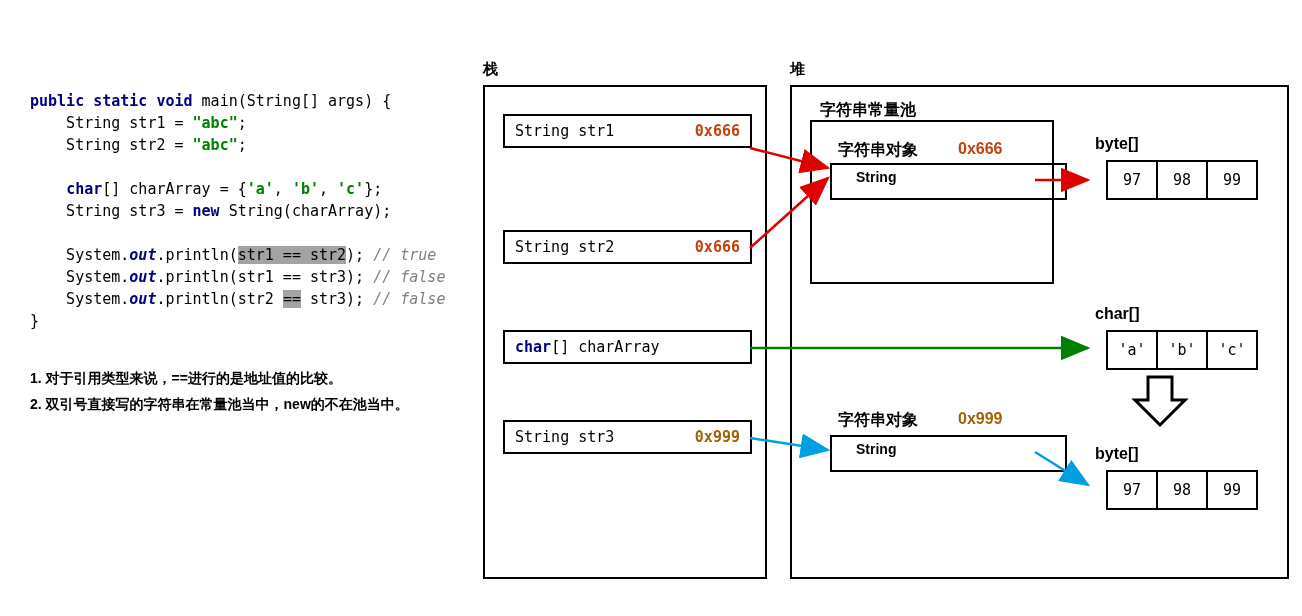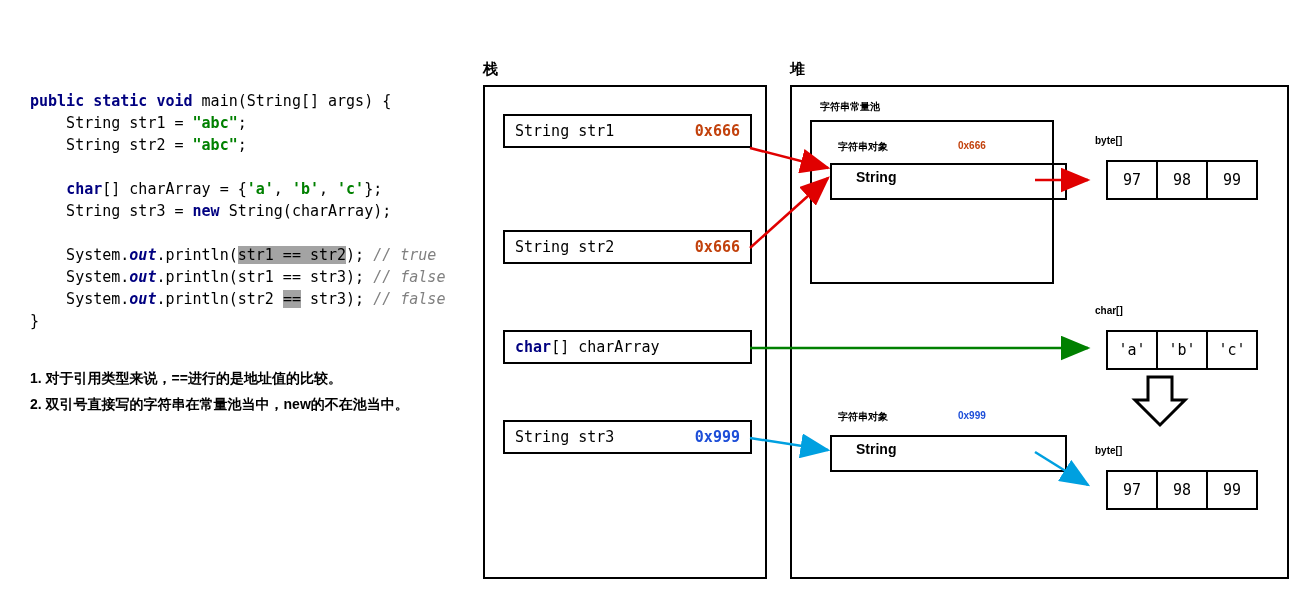--- a/index.html
+++ b/index.html
@@ -8,23 +8,23 @@
   .kw{color:#000080;font-weight:bold;}
   .str{color:#008000;font-weight:bold;}
   .cmt{color:#808080;font-style:italic;}
   .hl{background:#a3a3a3;}
   .notes{position:absolute;left:30px;top:365px;font-size:14px;font-weight:bold;line-height:26px;}
   .heading{position:absolute;font-size:15px;font-weight:bold;}
   .bigbox{position:absolute;border:2px solid #000;}
   .stackitem{position:absolute;border:2px solid #000;font-family:Consolas,monospace;font-size:15px;padding:6px 10px;}
   .addr{float:right;font-weight:bold;}
   .red{color:#c2410c;}
-  .blue{color:#1d4ed8;}
+  .blue{color:#a16207;}
   .darkblue{color:#000080;font-weight:bold;}
-  .label{position:absolute;font-size:10px;font-weight:bold;}
+  .label{position:absolute;font-size:16px;font-weight:bold;}
   .poolbox{position:absolute;border:2px solid #000;}
   .innerbox{position:absolute;border:2px solid #000;font-size:14px;font-weight:bold;padding:4px 24px;}
   .bytegrid{position:absolute;display:flex;padding-left:16px;}
   .bytegrid div{border:2px solid #000;width:48px;height:36px;line-height:36px;text-align:center;font-family:Consolas,monospace;font-size:15px;margin-left:-2px;}
   .bytegrid div:first-child{margin-left:0;}
   svg.arrows{position:absolute;left:0;top:0;width:1302px;height:616px;pointer-events:none;}
 </style>
 </head>
 <body>
 

